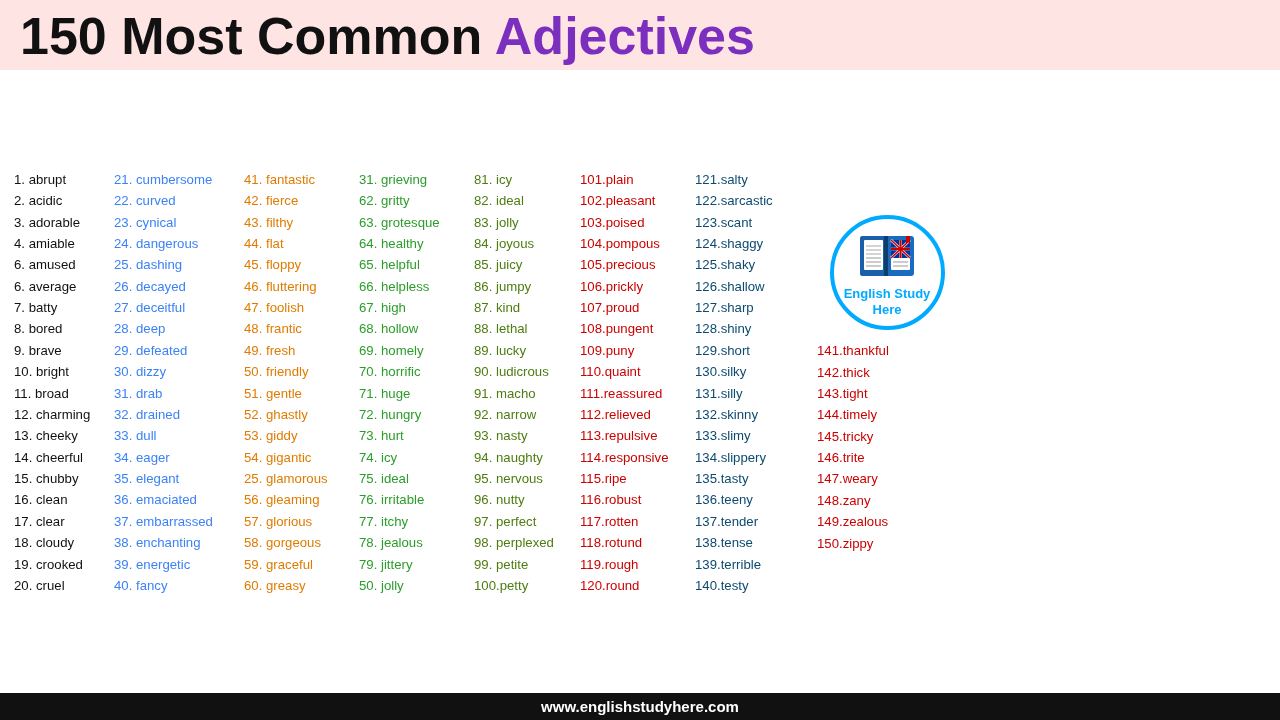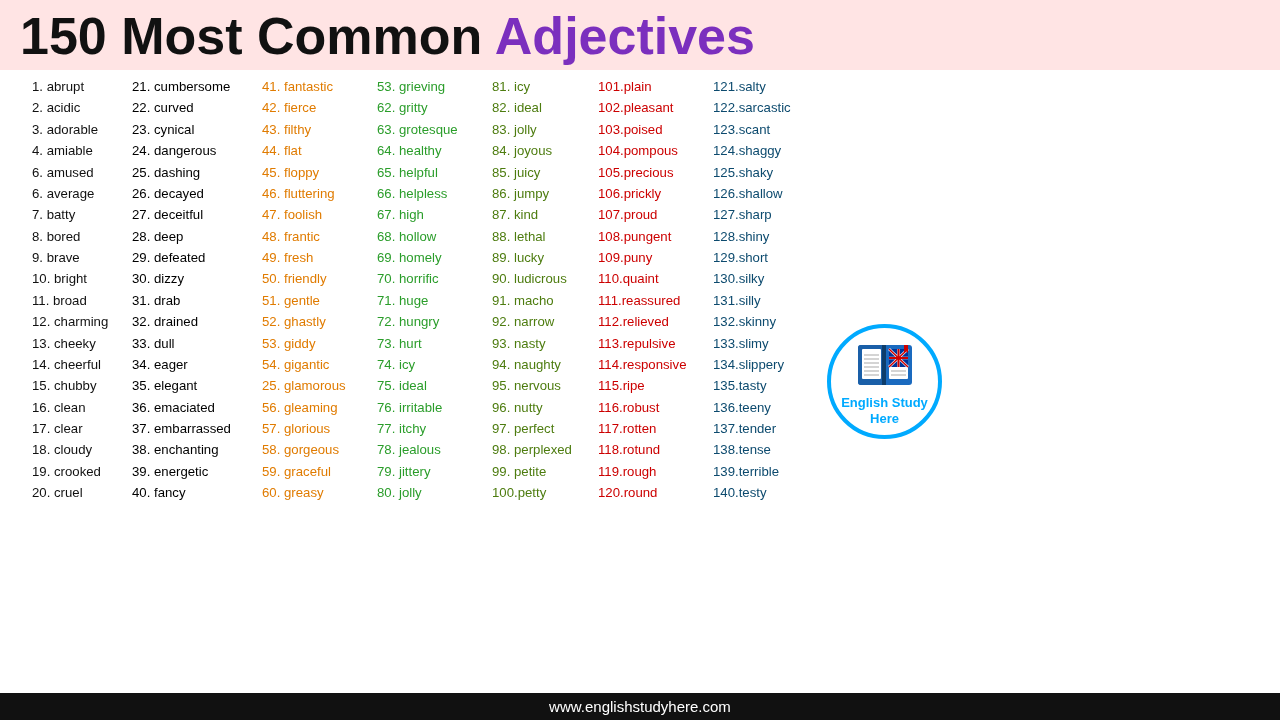--- a/index.html
+++ b/index.html
@@ -31,42 +31,43 @@
       color: #111;
       text-align: right;
     }
     .header h1 .purple-part {
       color: #7b2fbe;
     }
     .content-area {
       flex: 1;
       display: flex;
       background: #fff;
-      padding: 6px 10px 4px 32px;
+      padding: 6px 10px 4px 14px;
       gap: 0;
+      align-items: center;
     }
     .col {
       display: flex;
       flex-direction: column;
       font-size: 13.2px;
       line-height: 1.62;
       min-width: 0;
     }
     .col1 { width: 100px; color: #111; }
-    .col2 { width: 130px; color: #000000; }
+    .col2 { width: 130px; color: #3b82f6; }
     .col3 { width: 115px; color: #e07b00; }
     .col4 { width: 115px; color: #2a9d2a; }
     .col5 { width: 95px; color: #4d7c0f; }
     .col6 { width: 115px; color: #cc0000; margin-left: 11px; }
     .col7 { width: 110px; color: #0c4a6e; }
     .col-right {
       display: flex;
-      flex-direction: row;
+      flex-direction: column;
       align-items: center;
-      margin-left: 4px;
+      margin-left: 12px;
       width: 140px;
     }
     .logo-circle {
       width: 115px;
       height: 115px;
       border-radius: 50%;
       border: 4px solid #00aaff;
       background: #fff;
       display: flex;
       flex-direction: column;
@@ -89,21 +90,21 @@
       color: #cc0000;
       font-size: 13.2px;
       line-height: 1.62;
       margin-top: 4px;
     }
     .footer {
       background: #111;
       color: #fff;
       text-align: center;
       font-size: 15px;
-      font-weight: normal;
+      font-weight: bold;
       padding: 5px 2px;
     }
     .item { white-space: nowrap; }
   </style>
 </head>
 <body>
 
 <div class="main-container">
   <div class="header">
     <h1>
@@ -172,40 +173,40 @@
         <div class="item">53. giddy</div>
         <div class="item">54. gigantic</div>
         <div class="item">25. glamorous</div>
         <div class="item">56. gleaming</div>
         <div class="item">57. glorious</div>
         <div class="item">58. gorgeous</div>
         <div class="item">59. graceful</div>
         <div class="item">60. greasy</div>
       </div>
     <div class="col col4" id="col4-container">
-        <div class="item">53. grieving</div>
+        <div class="item">31. grieving</div>
         <div class="item">62. gritty</div>
         <div class="item">63. grotesque</div>
         <div class="item">64. healthy</div>
         <div class="item">65. helpful</div>
         <div class="item">66. helpless</div>
         <div class="item">67. high</div>
         <div class="item">68. hollow</div>
         <div class="item">69. homely</div>
         <div class="item">70. horrific</div>
         <div class="item">71. huge</div>
         <div class="item">72. hungry</div>
         <div class="item">73. hurt</div>
         <div class="item">74. icy</div>
         <div class="item">75. ideal</div>
         <div class="item">76. irritable</div>
         <div class="item">77. itchy</div>
         <div class="item">78. jealous</div>
         <div class="item">79. jittery</div>
-        <div class="item">80. jolly</div>
+        <div class="item">50. jolly</div>
       </div>
     <div class="col col5" id="col5-container">
         <div class="item">81. icy</div>
         <div class="item">82. ideal</div>
         <div class="item">83. jolly</div>
         <div class="item">84. joyous</div>
         <div class="item">85. juicy</div>
         <div class="item">86. jumpy</div>
         <div class="item">87. kind</div>
         <div class="item">88. lethal</div>
@@ -299,19 +300,31 @@
           <line x1="10" y1="38" x2="25" y2="38" stroke="#aaa" stroke-width="1.2"></line>
 
           <line x1="37" y1="34" x2="52" y2="34" stroke="#aaa" stroke-width="1.2"></line>
           <line x1="37" y1="38" x2="52" y2="38" stroke="#aaa" stroke-width="1.2"></line>
         </svg>
         <div class="logo-text">
           <span>English Study</span><br>
           <span>Here</span>
         </div>
       </div>
+      <div class="col9" id="col9-container">
+          <div class="item">141.thankful</div>
+          <div class="item">142.thick</div>
+          <div class="item">143.tight</div>
+          <div class="item">144.timely</div>
+          <div class="item">145.tricky</div>
+          <div class="item">146.trite</div>
+          <div class="item">147.weary</div>
+          <div class="item">148.zany</div>
+          <div class="item">149.zealous</div>
+          <div class="item">150.zippy</div>
+        </div>
     </div>
 
   </div>
   <div class="footer">
     <span>www.englishstudyhere.com</span>
   </div>
 </div>
 
 </body></html>

